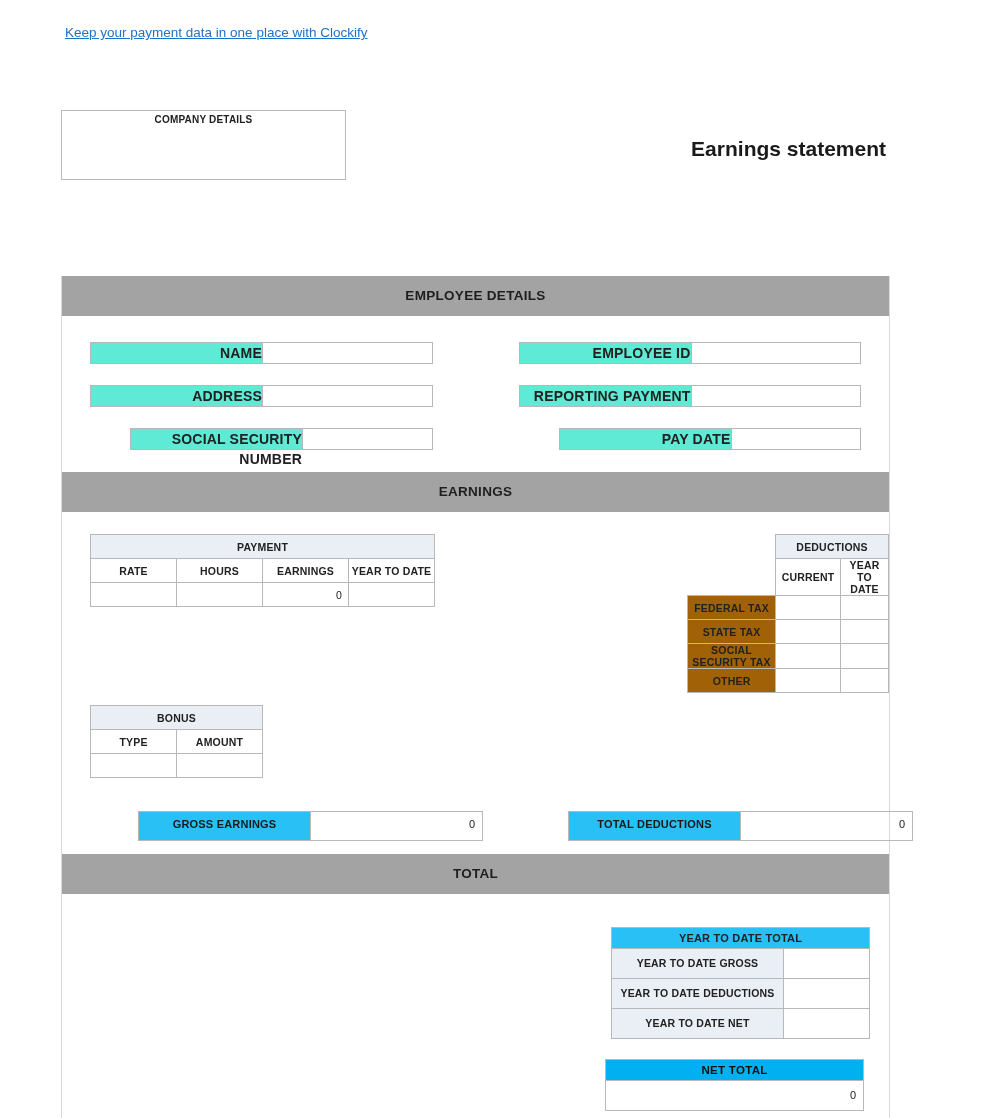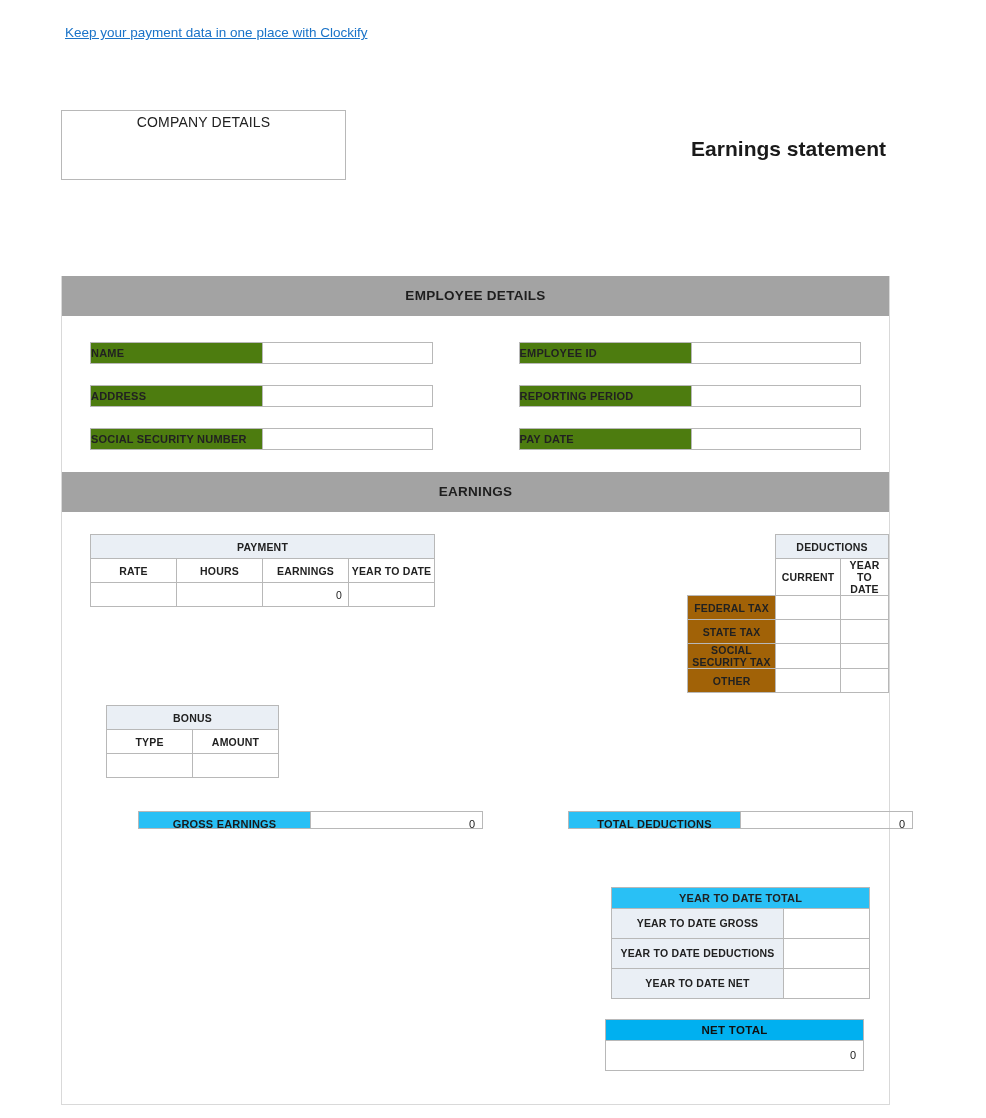--- a/index.html
+++ b/index.html
@@ -37,22 +37,22 @@
   }
   .company-box {
     width: 285px;
     height: 70px;
     border: 1px solid #b8b8b8;
     box-sizing: border-box;
     text-align: center;
     padding-top: 3px;
   }
   .company-box .lbl {
-    font-size: 14px;
-    font-weight: normal;
+    font-size: 10px;
+    font-weight: bold;
     letter-spacing: .2px;
   }
   .doc-title {
     font-size: 21px;
     font-weight: bold;
     color: #1a1a1a;
     margin-right: 4px;
     margin-top: 27px;
     text-align: center;
   }
@@ -82,29 +82,29 @@
     display: flex;
     padding: 26px 28px 22px 28px;
     gap: 86px;
   }
   .emp-col { width: 345px; }
   .field-row {
     display: flex;
     margin-bottom: 21px;
     height: 22px;
   }
-  .field-row:last-child { margin-bottom: 0; }
+  .field-row:last-child { margin-bottom: 0; margin-left: 40px; }
   .field-label {
     flex: 0 0 173px;
-    background: #4d7c0f;
-    border: 1px solid #b8b8b8;
-    box-sizing: border-box;
-    text-align: left;
-    font-weight: bold;
-    font-size: 11px;
+    background: #5eead4;
+    border: 1px solid #b8b8b8;
+    box-sizing: border-box;
+    text-align: right;
+    font-weight: bold;
+    font-size: 14px;
     line-height: 20px;
     letter-spacing: .2px;
   }
   .field-value {
     flex: 1;
     border: 1px solid #b8b8b8;
     border-left: none;
     box-sizing: border-box;
     background: #fff;
   }
@@ -133,34 +133,34 @@
     text-align: right;
     padding-right: 6px;
   }
   .tbl-title {
     background: #eaeff5;
     font-weight: bold;
     text-align: center;
   }
   .payment-tbl { position: absolute; left: 28px; top: 22px; }
   .payment-tbl td { width: 86px; }
-  .bonus-tbl { position: absolute; left: 28px; top: 193px; margin-left: 16px; }
+  .bonus-tbl { position: absolute; left: 28px; top: 193px; }
   .bonus-tbl td { width: 86px; }
   .deduct-tbl { position: absolute; left: 625px; top: 22px; }
   .deduct-tbl td.dlabel {
     width: 172px;
     background: #a16207;
   }
   .deduct-tbl td.dcell { width: 86px; background: #fff; }
   .deduct-head { background: #fff; }
 
   .total-bar {
     position: absolute;
     display: flex;
-    height: 18px;
+    height: 30px;
     padding-left: 48px;
   }
   .total-bar .tb-label {
     flex: 0 0 173px;
     background: #29c0f5;
     border: 1px solid #b8b8b8;
     box-sizing: border-box;
     text-align: center;
     font-weight: bold;
     font-size: 11px;
@@ -285,21 +285,21 @@
           <div class="field-label">SOCIAL SECURITY NUMBER</div>
           <div class="field-value"></div>
         </div>
       </div>
       <div class="emp-col">
         <div class="field-row">
           <div class="field-label">EMPLOYEE ID</div>
           <div class="field-value"></div>
         </div>
         <div class="field-row">
-          <div class="field-label">REPORTING PERIOD</div>
+          <div class="field-label">REPORTING PAYMENT</div>
           <div class="field-value"></div>
         </div>
         <div class="field-row">
           <div class="field-label">PAY DATE</div>
           <div class="field-value"></div>
         </div>
       </div>
     </div>
   </div>
 
@@ -381,20 +381,21 @@
       <div class="tb-label">GROSS EARNINGS</div>
       <div class="tb-value">0</div>
     </div>
 
     <div class="total-bar deduct-bar">
       <div class="tb-label">TOTAL DEDUCTIONS</div>
       <div class="tb-value">0</div>
     </div>
   </div>
 
+  <div class="band">TOTAL</div>
 
   <div class="section last total-sec">
     <div class="ytd-block">
       <div class="ytd-head">YEAR TO DATE TOTAL</div>
       <div class="ytd-row">
         <div class="y-label">YEAR TO DATE GROSS</div>
         <div class="y-value"></div>
       </div>
       <div class="ytd-row">
         <div class="y-label">YEAR TO DATE DEDUCTIONS</div>

